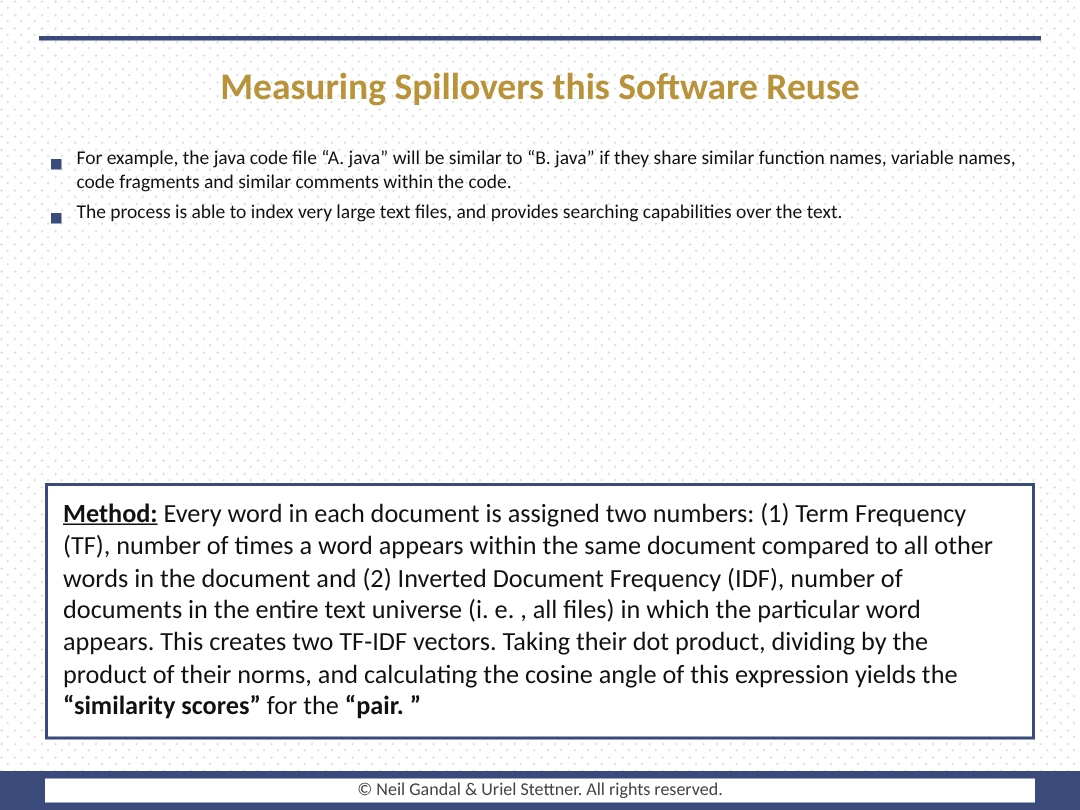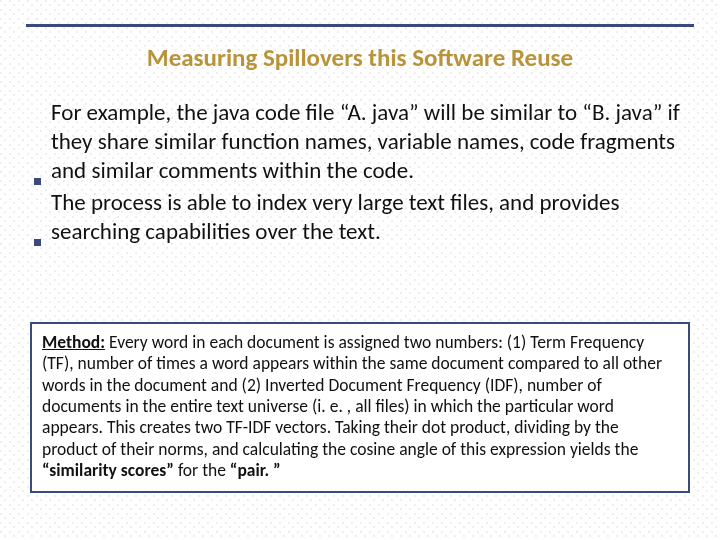--- a/index.html
+++ b/index.html
@@ -41,22 +41,22 @@
     color: #b9933a;
   }
   .body {
     position: absolute;
     top: 98px;
     left: 34px;
     right: 34px;
   }
   .bullet {
     display: flex;
-    align-items: flex-end;
-    font-size: 23px;
+    align-items: flex-start;
+    font-size: 13px;
     color: #111;
     line-height: 1.26;
     margin-bottom: 3px;
   }
   .sq {
     width: 7px;
     height: 7px;
     background: #3a4a7a;
     flex: 0 0 auto;
     margin-top: 8px;
@@ -119,14 +119,17 @@
     <div class="bullet">
       <div class="sq"></div>
       <div>The process is able to index very large text files, and provides searching capabilities over the text.</div>
     </div>
   </div>
 
   <div class="method-box">
     <span class="method-label">Method:</span><span> Every word in each document is assigned two numbers: (1) Term Frequency (TF), number of times a word appears within the same document compared to all other words in the document and (2) Inverted Document Frequency (IDF), number of documents in the entire text universe (i. e. , all files) in which the particular word appears.  This creates two TF-IDF vectors. Taking their dot product, dividing by the product of their norms, and calculating the cosine angle of this expression yields the </span><span class="sim-q">“similarity scores”</span><span> for the </span><span class="sim-q">“pair. ”</span>
   </div>
 
+  <div class="footer-bar">
+    <div class="footer-inner">© Neil Gandal &amp; Uriel Stettner. All rights reserved.</div>
+  </div>
 
 </div>
 
 </body></html>

